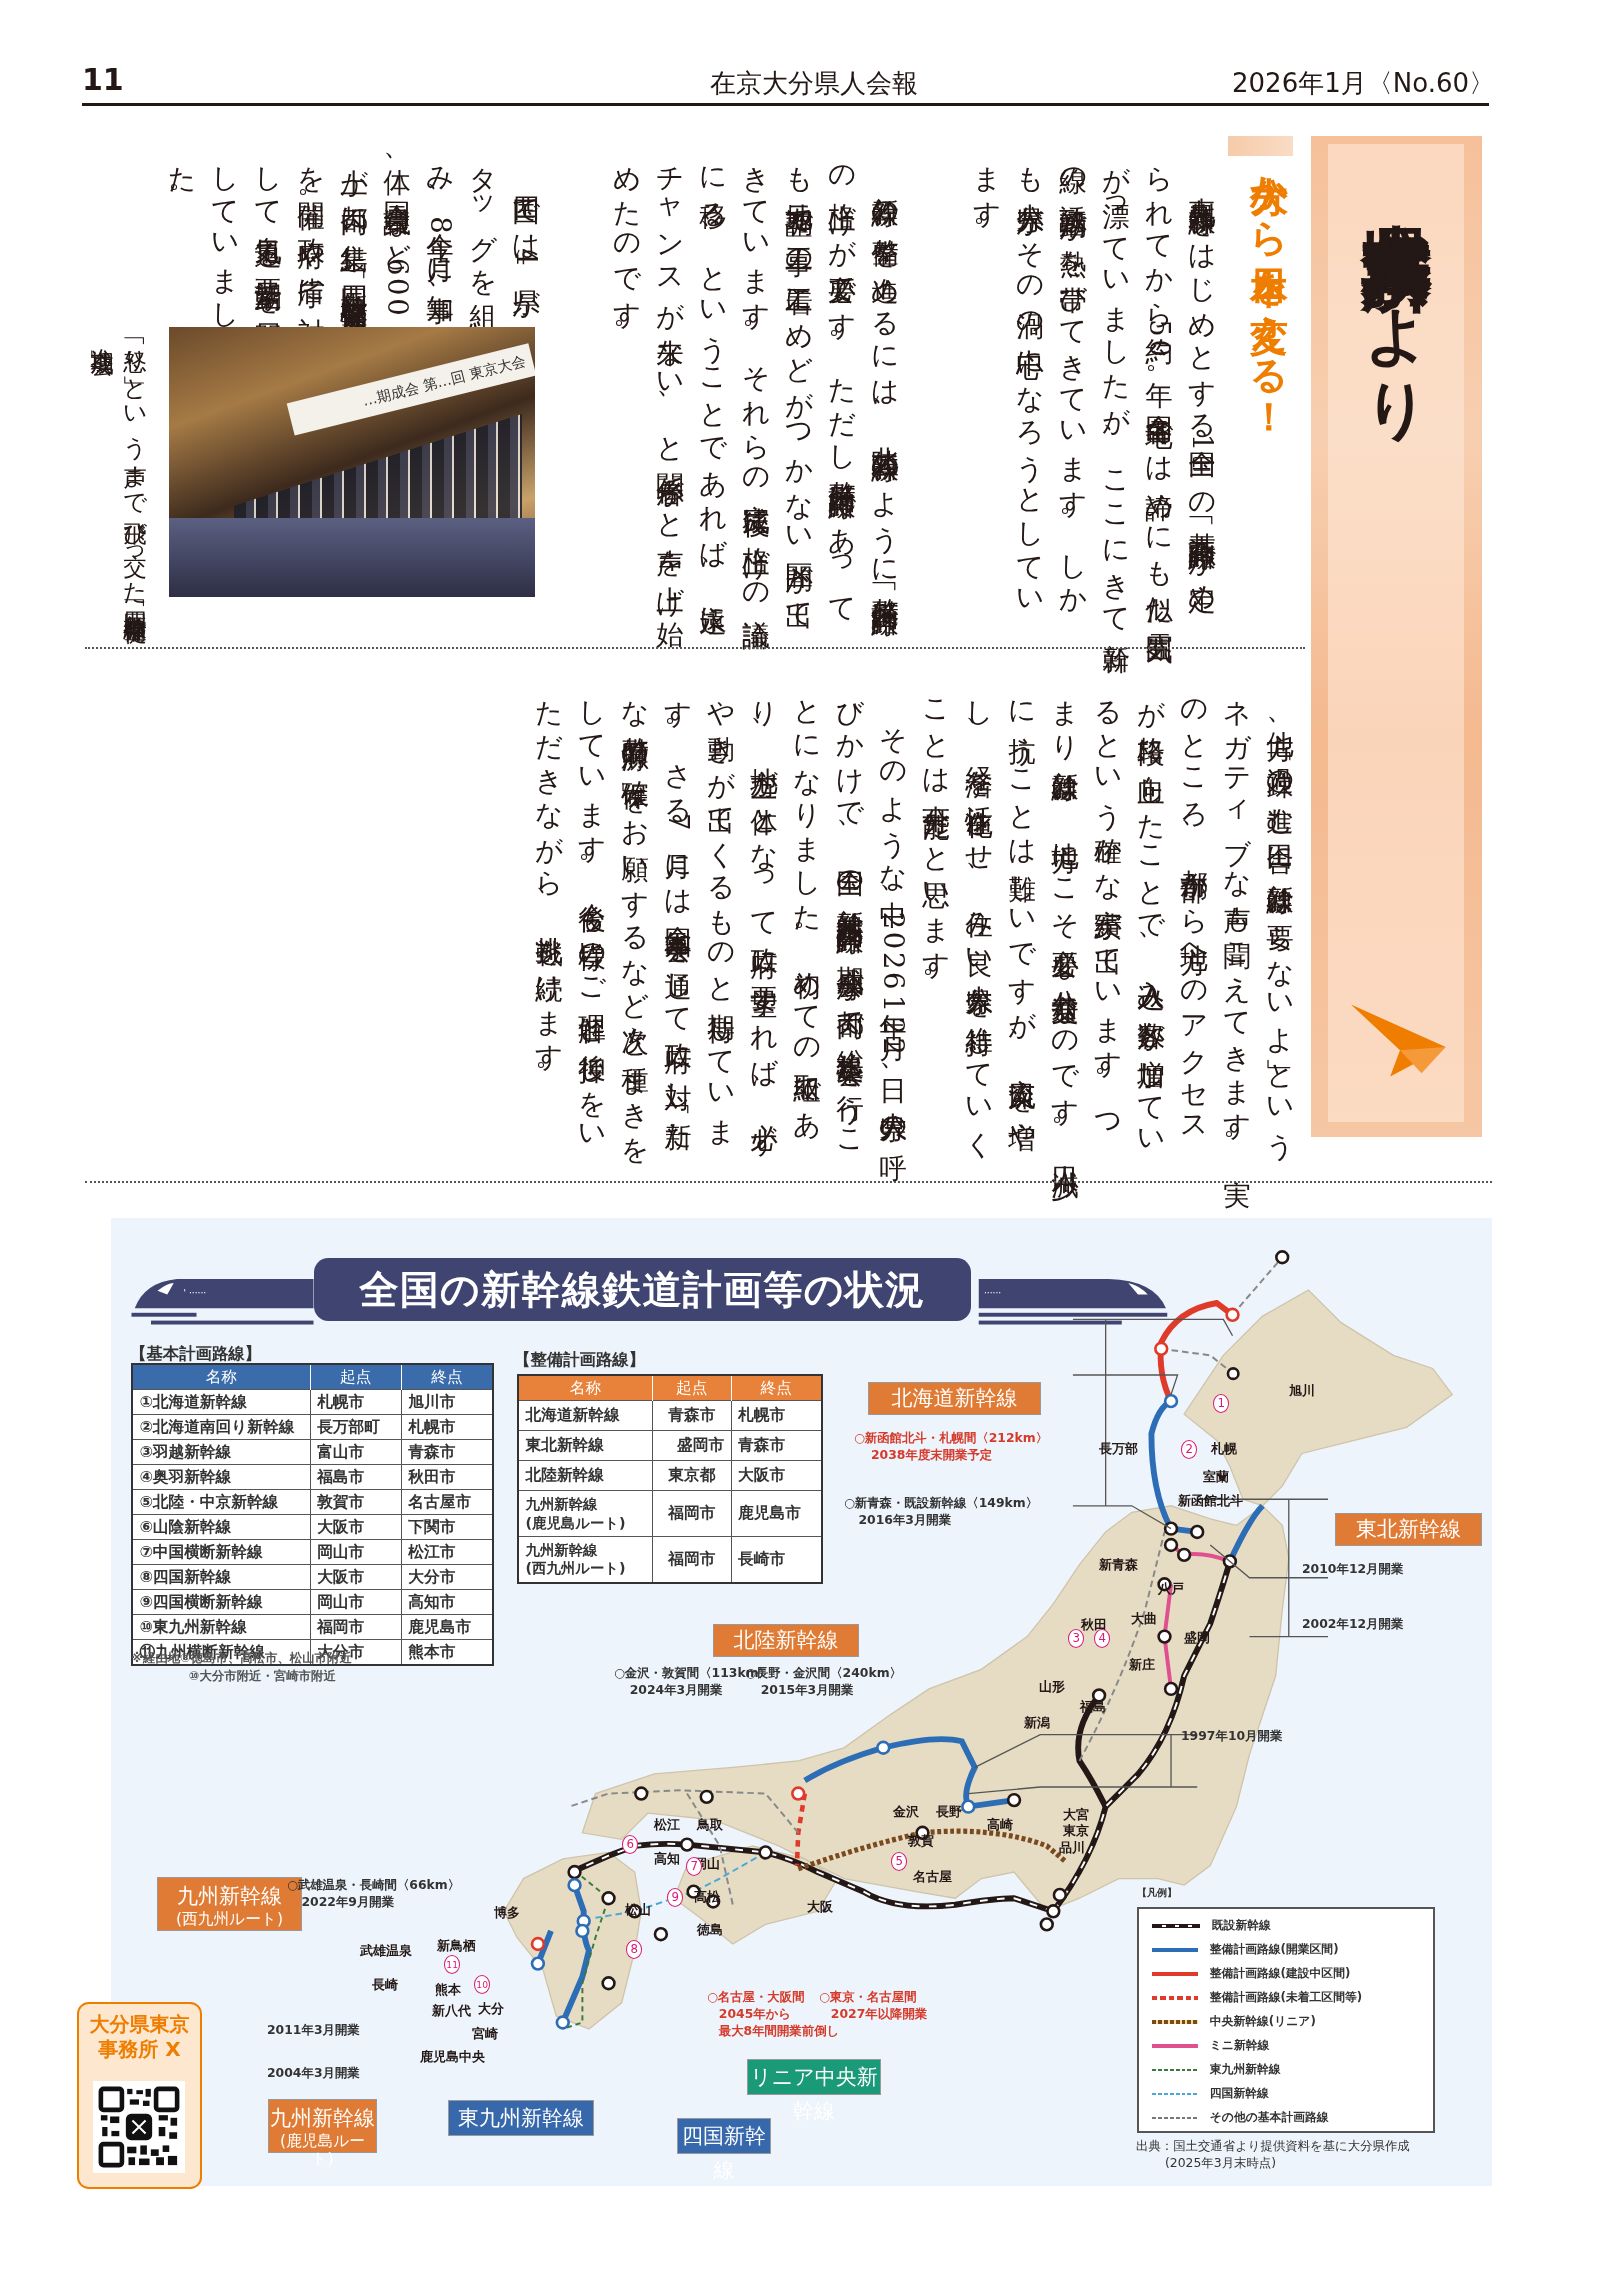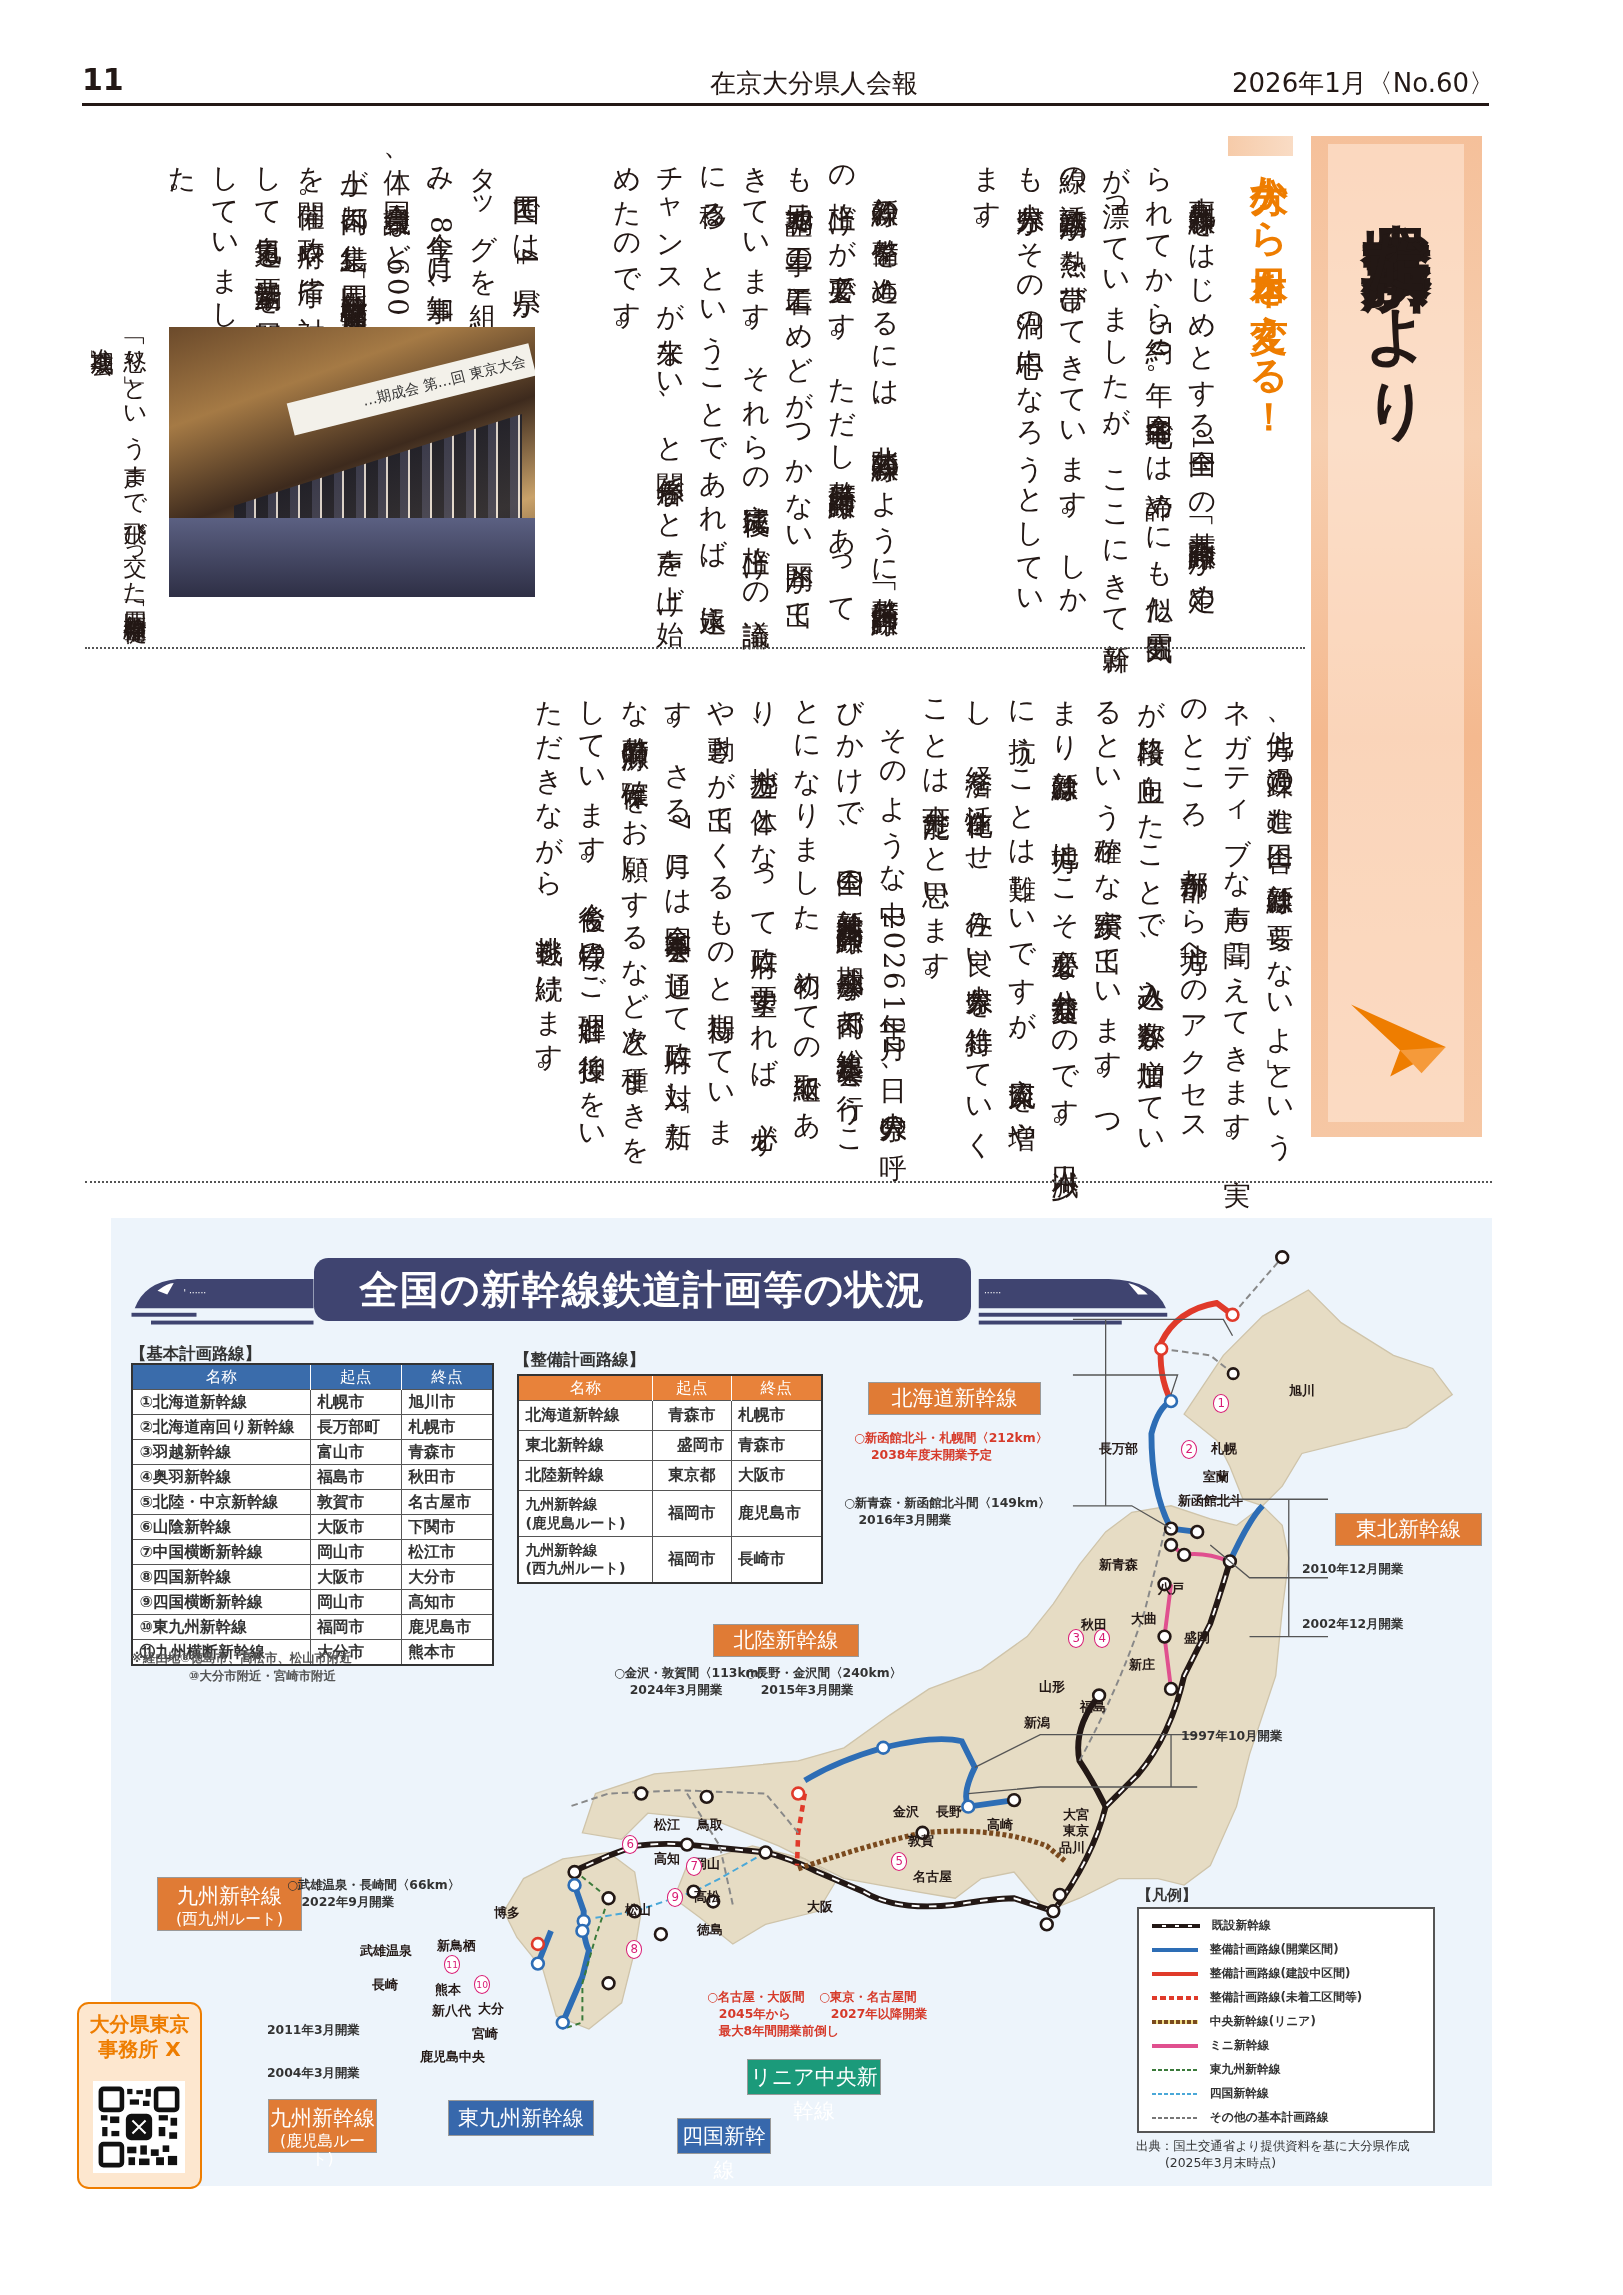--- a/index.html
+++ b/index.html
@@ -358,21 +358,21 @@
 </div>
 <div class="abs tag bl" style="left:448px;top:2100px;width:144px;height:34px;line-height:34px;">東九州新幹線</div>
 <div class="abs tag bl" style="left:677px;top:2118px;width:92px;height:34px;line-height:34px;">四国新幹線</div>
 <div class="abs tag gr" style="left:747px;top:2059px;width:132px;height:34px;line-height:34px;">リニア中央新幹線</div>
 
 <div class="abs mlbl red" style="left:854px;top:1430px;">
   <div>○新函館北斗・札幌間〈212km〉</div>
   <div style="padding-left:17px">2038年度末開業予定</div>
 </div>
 <div class="abs mlbl" style="left:844px;top:1495px;">
-  <div>○新青森・新函館北斗間〈149km〉</div>
+  <div>○新青森・既設新幹線〈149km〉</div>
   <div style="padding-left:14.4px">2016年3月開業</div>
 </div>
 <div class="abs mlbl" style="left:1302px;top:1561px;">2010年12月開業</div>
 <div class="abs mlbl" style="left:1302px;top:1616px;">2002年12月開業</div>
 <div class="abs mlbl" style="left:1181px;top:1728px;">1997年10月開業</div>
 <div class="abs mlbl" style="left:614px;top:1665px;">
   <div>○金沢・敦賀間〈113km〉</div>
   <div style="padding-left:15.7px">2024年3月開業</div>
 </div>
 <div class="abs mlbl" style="left:745px;top:1665px;">
@@ -440,21 +440,21 @@
 <div class="abs num" style="left:1068px;top:1629px;">3</div>
 <div class="abs num" style="left:1094px;top:1629px;">4</div>
 <div class="abs num" style="left:891px;top:1852px;">5</div>
 <div class="abs num" style="left:622px;top:1835px;">6</div>
 <div class="abs num" style="left:686px;top:1857px;">7</div>
 <div class="abs num" style="left:626px;top:1940px;">8</div>
 <div class="abs num" style="left:667px;top:1888px;">9</div>
 <div class="abs num" style="left:474px;top:1975px;font-size:9.2px;">10</div>
 <div class="abs num" style="left:444px;top:1955px;font-size:9.2px;">11</div>
 
-<div class="abs mlbl" style="left:1137px;top:1886px;font-size:15px;">【凡例】</div>
+<div class="abs mlbl" style="left:1137px;top:1886px;font-size:10px;">【凡例】</div>
 <div class="abs legend">
   <div style="height:5.2px"></div>
   <div class="row">
       <span class="sw" style="background:repeating-linear-gradient(90deg,#231815 0 9.2px,#fff 9.2px 13px);border:1.3px solid #231815;height:2.6px"></span>
       <span class="lt">既設新幹線</span>
     </div>
   <div class="row">
       <span class="sw" style="background:#2d6db5"></span>
       <span class="lt">整備計画路線(開業区間)</span>
     </div>

